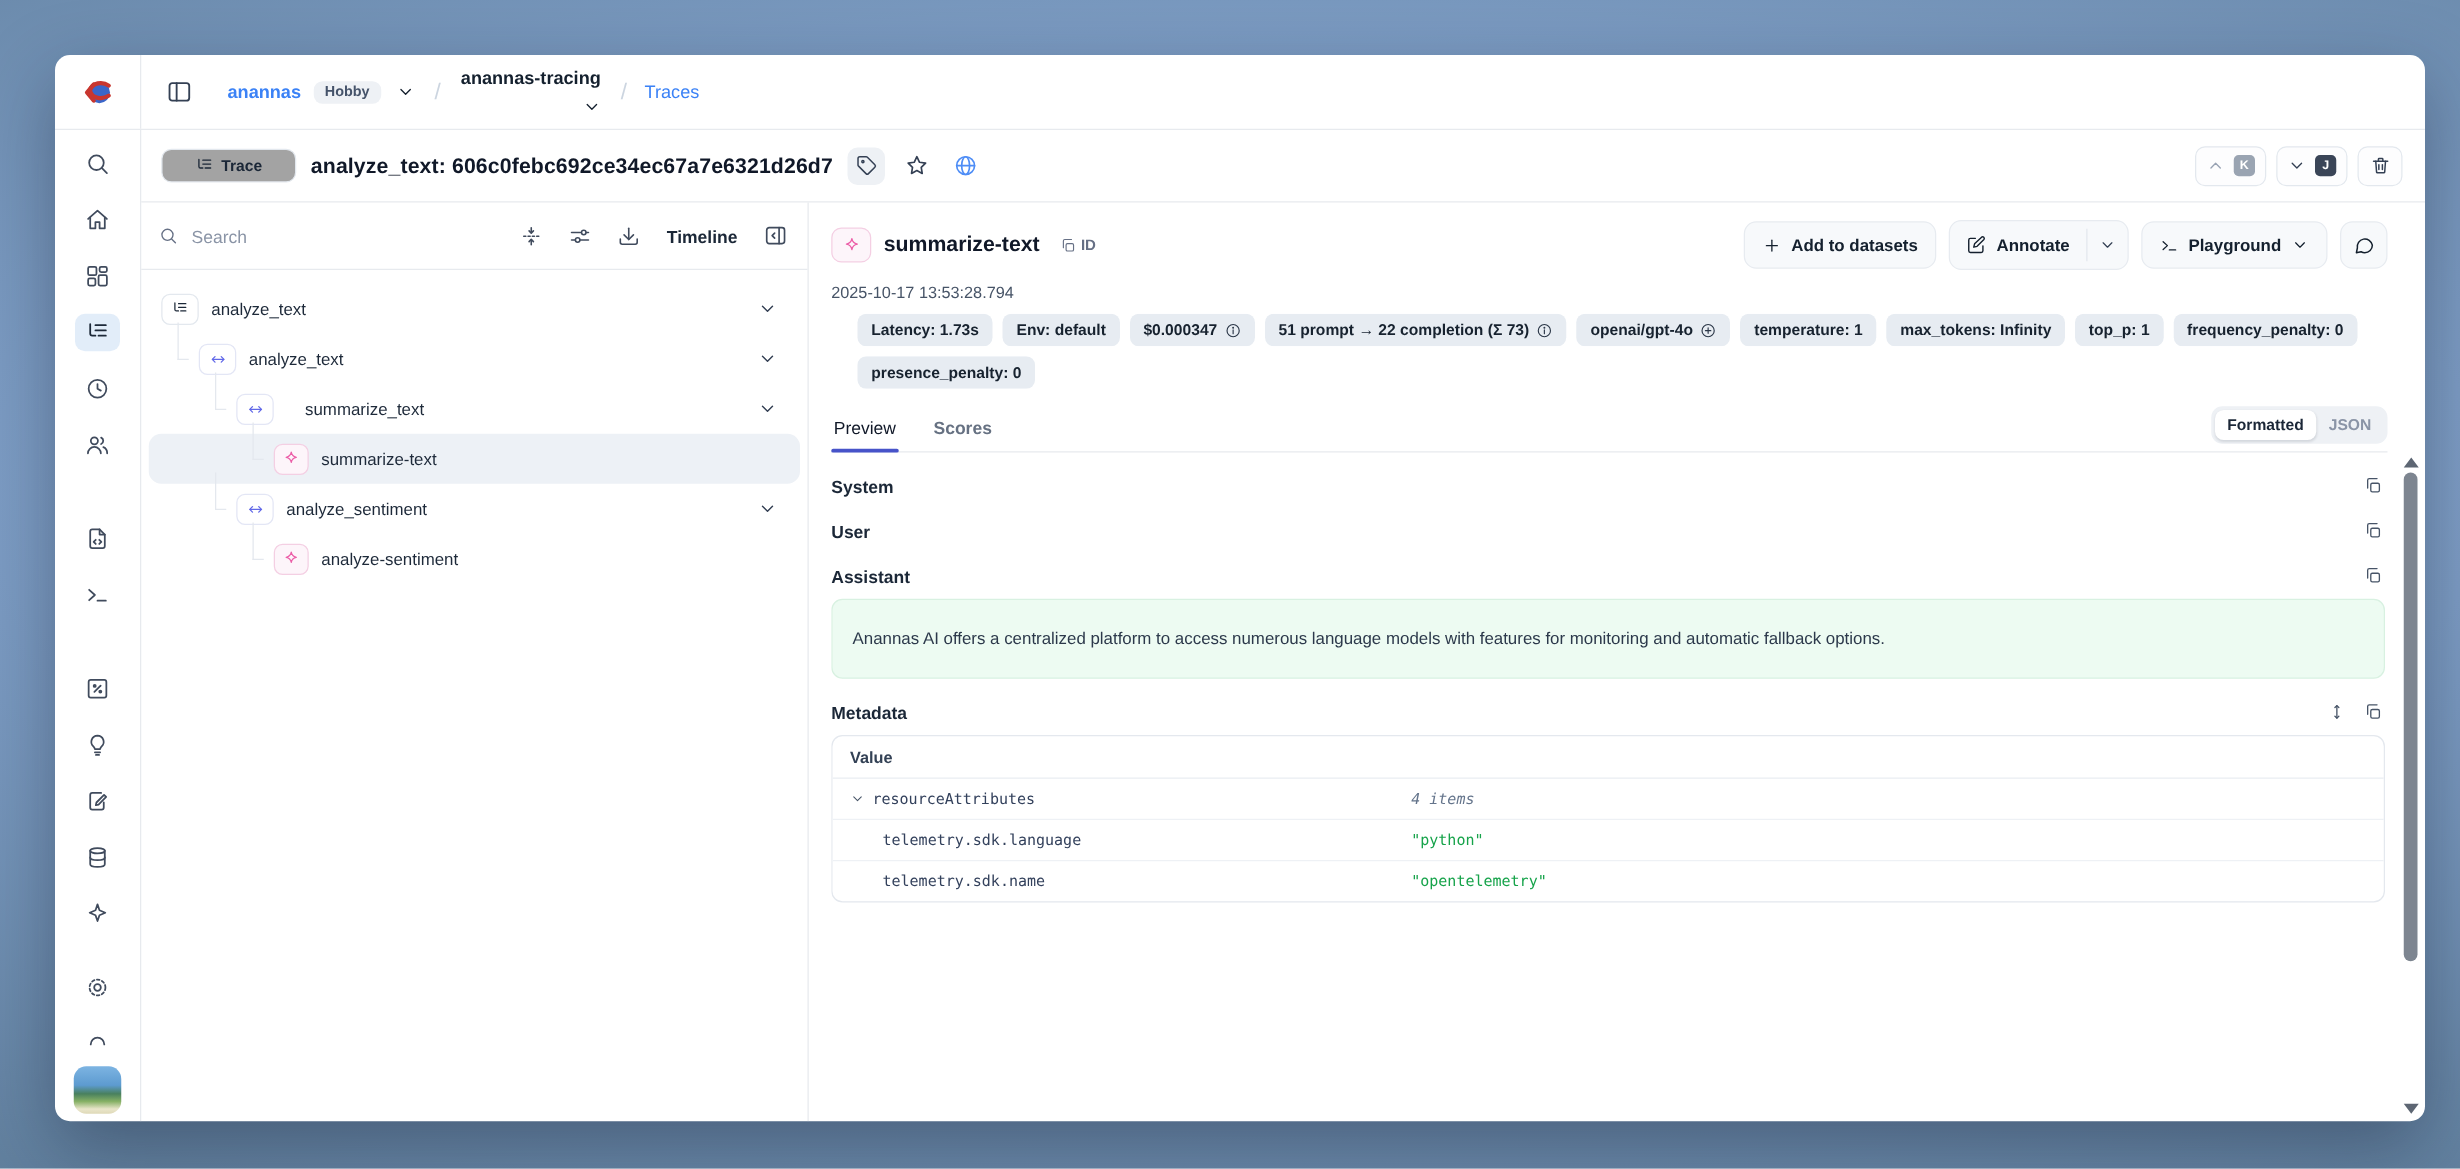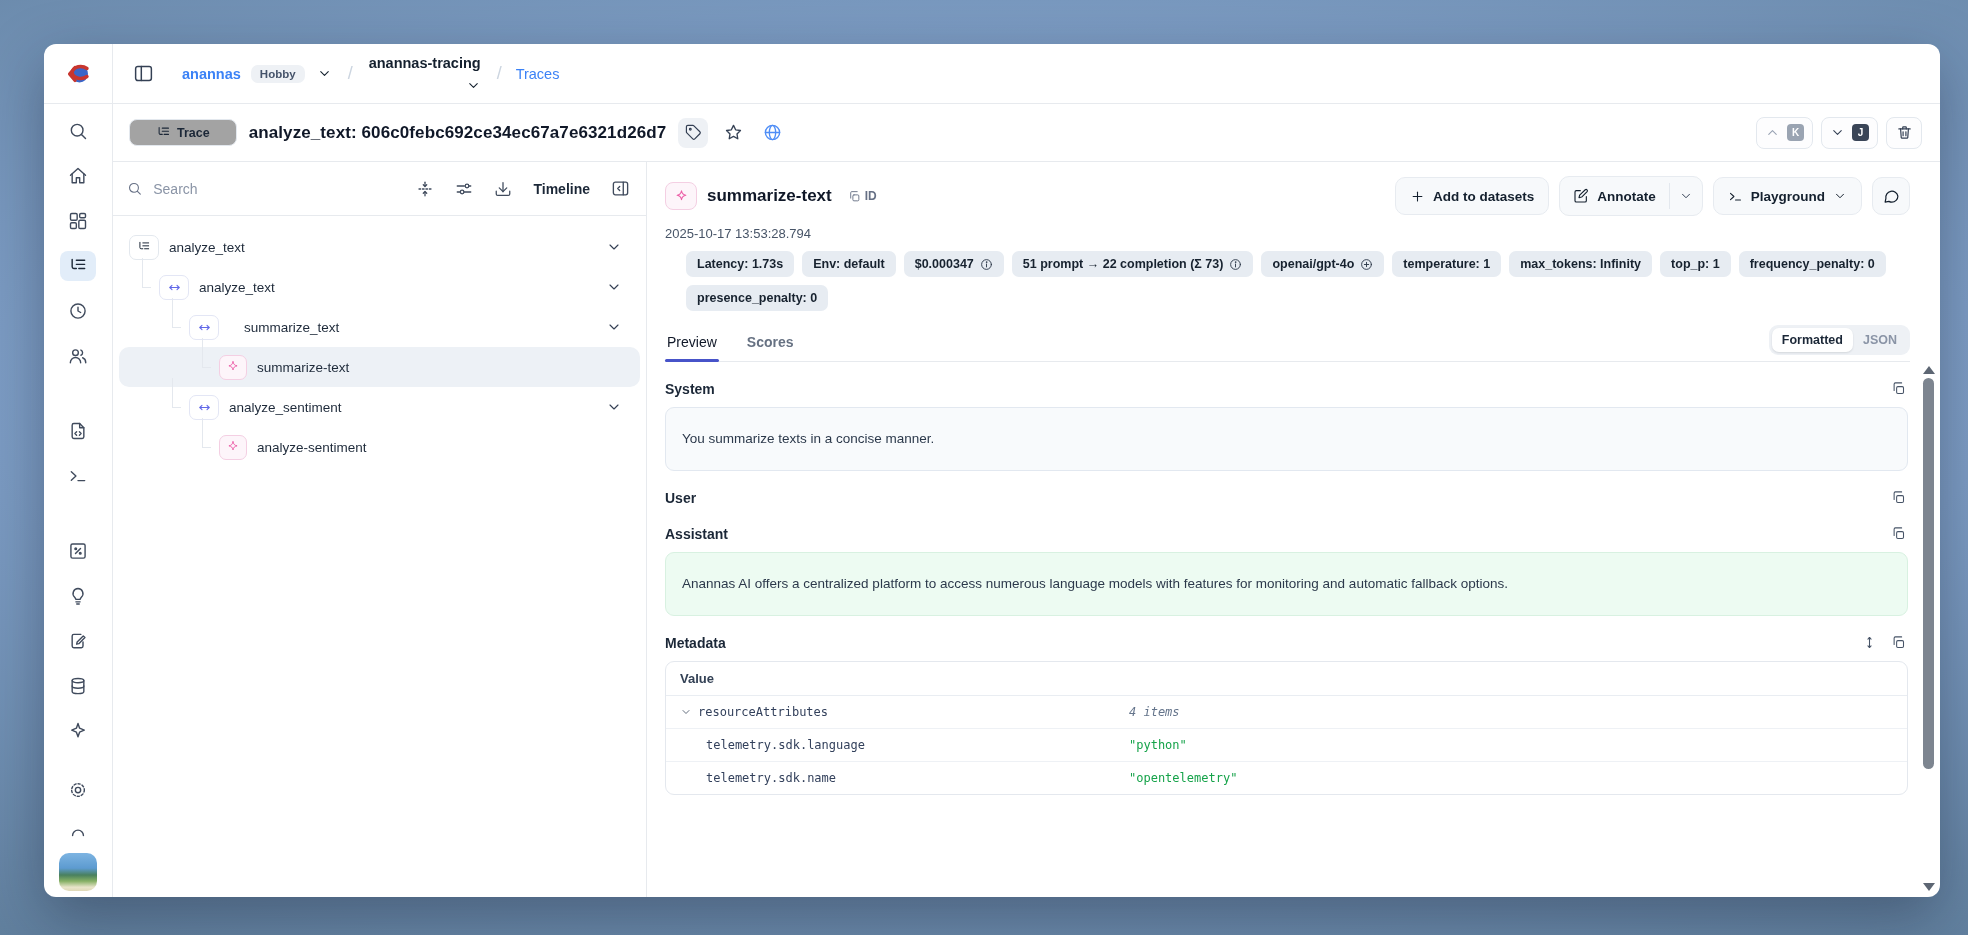--- a/index.html
+++ b/index.html
@@ -624,21 +624,20 @@
                 <span class="sec-title">System</span>
                 <span class="sec-icons">
                   <button class="copy-btn">
                     <svg class="ic" width="15" height="15" viewBox="0 0 24 24">
                         <rect x="9" y="9" width="11" height="11" rx="2"></rect>
                         <path d="M5 15V5a2 2 0 0 1 2-2h10"></path>
                       </svg>
                   </button>
                 </span>
               </div>
-              <div class="sec-box">You summarize texts in a concise manner.</div>
 
               <div class="sec-head">
                 <span class="sec-title">User</span>
                 <span class="sec-icons">
                   <button class="copy-btn">
                     <svg class="ic" width="15" height="15" viewBox="0 0 24 24">
                         <rect x="9" y="9" width="11" height="11" rx="2"></rect>
                         <path d="M5 15V5a2 2 0 0 1 2-2h10"></path>
                       </svg>
                   </button>

